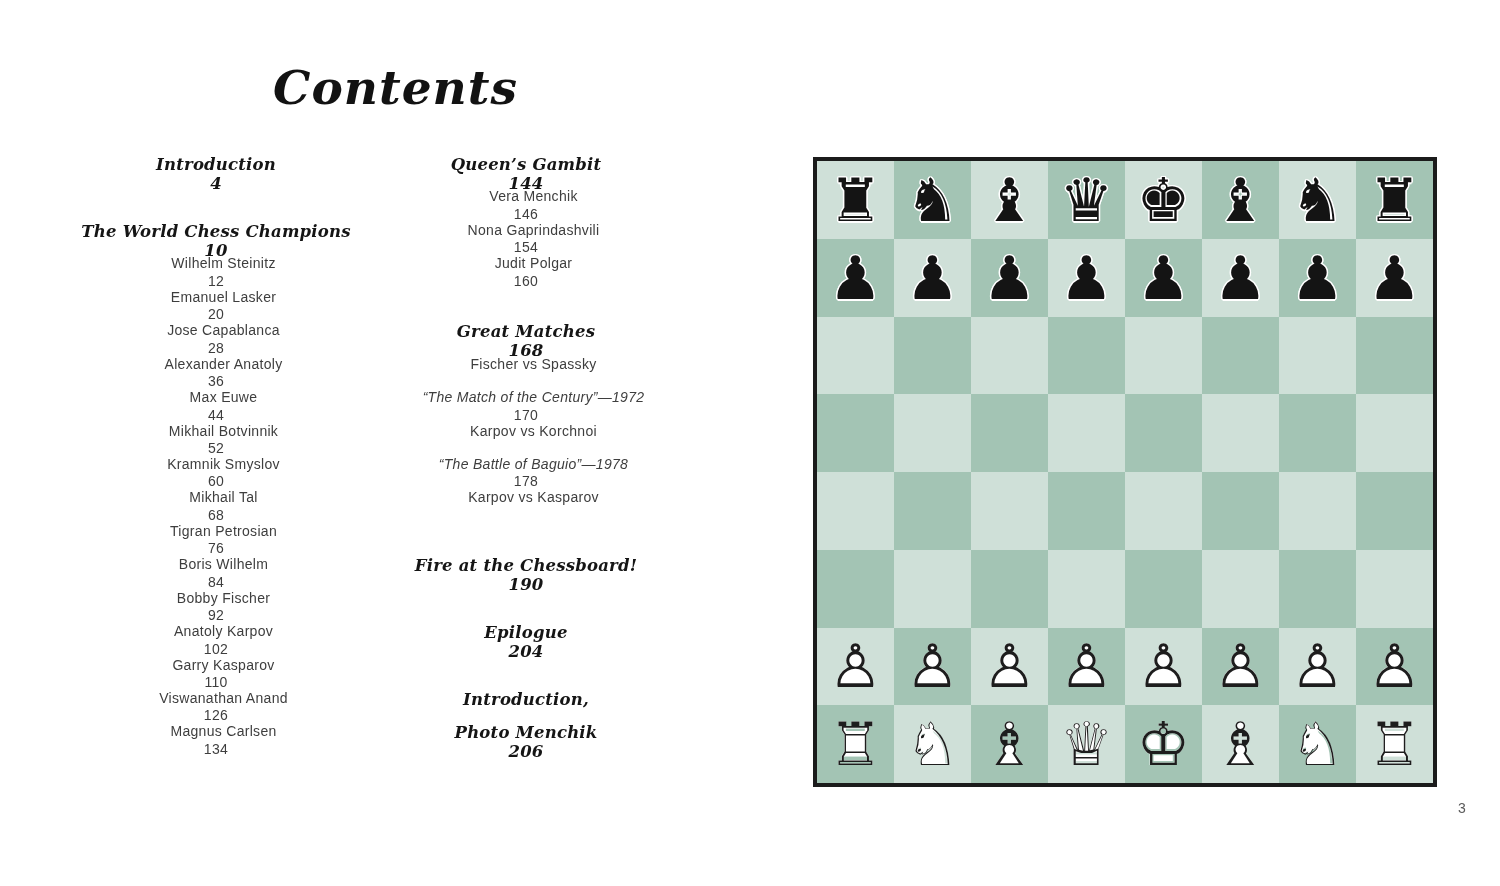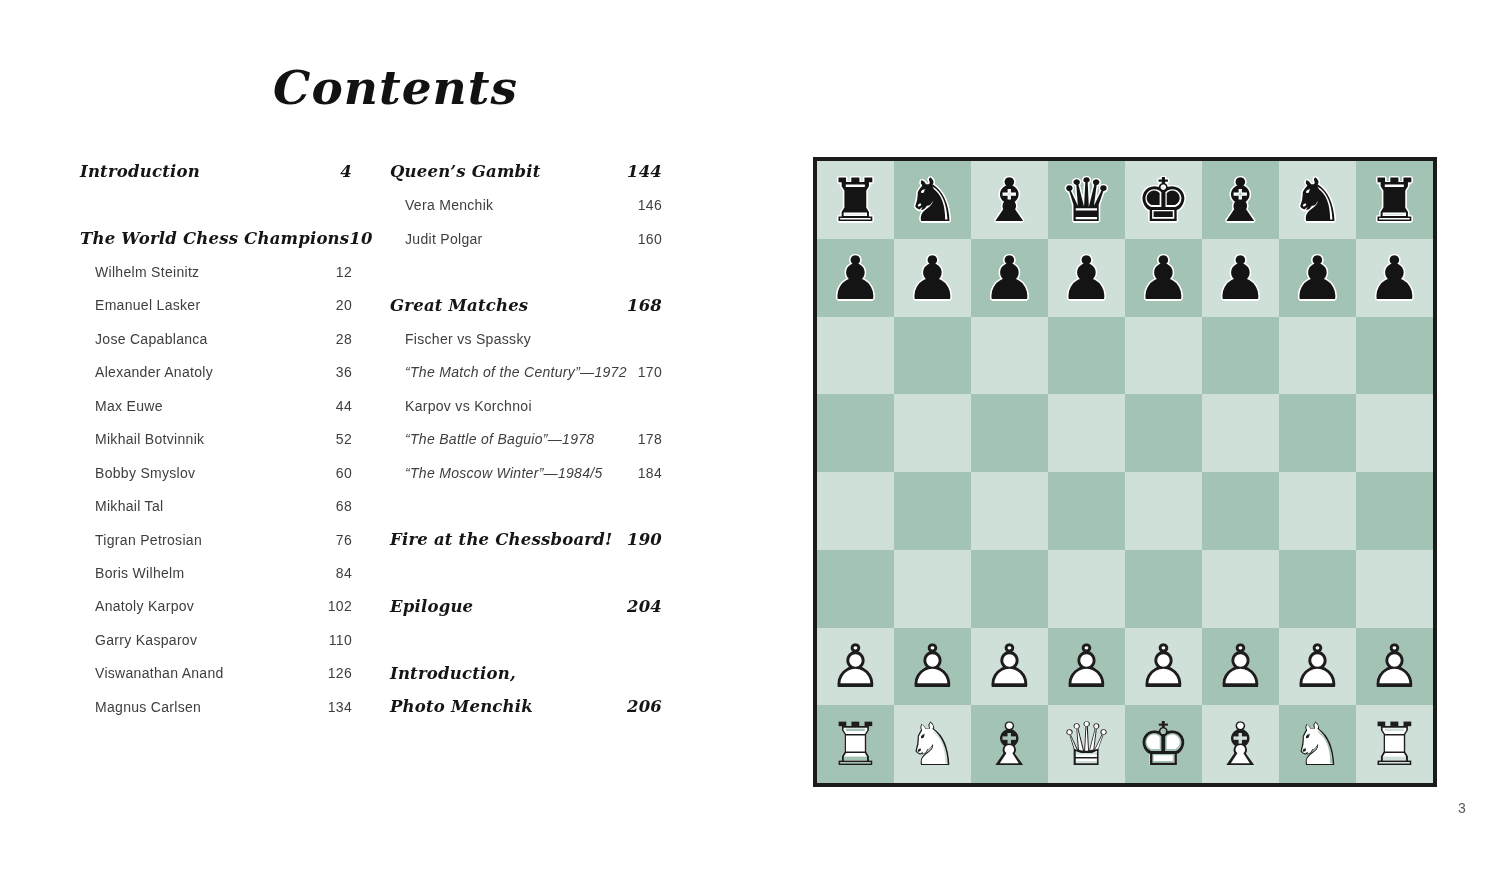--- a/index.html
+++ b/index.html
@@ -11,21 +11,21 @@
   .title { position:absolute; left:273px; top:62px;
            font-family:"DejaVu Serif", serif; font-weight:bold; font-style:italic;
            font-size:47px; letter-spacing:1px; color:#121212; line-height:1.1; }
 
   
   .toc-col { position:absolute; top:155px; }
   .toc-col.left  { left:80px;  width:272px; }
   .toc-col.right { left:390px; width:272px; }
 
   .toc-row { height:33.45px; display:flex; justify-content:space-between;
-             align-items:center; white-space:nowrap; }
+             align-items:center; white-space:nowrap;flex-direction:column; }
 
   .toc-row.heading { font-family:"DejaVu Serif", serif; font-weight:bold;
                      font-style:italic; font-size:16.5px; color:#151515;
                      letter-spacing:0.2px; }
   .toc-row.item, .toc-row.quote {
                      font-size:14px; color:#3e3e3e; letter-spacing:0.3px; }
   .toc-row.item .label, .toc-row.quote .label { padding-left:15px; }
   .toc-row.quote .label { font-style:italic; }
   .toc-row.spacer { }
 
@@ -84,36 +84,40 @@
       </div>
       <div class="toc-row item">
         <span class="label">Max Euwe</span>
         <span class="pagenum">44</span>
       </div>
       <div class="toc-row item">
         <span class="label">Mikhail Botvinnik</span>
         <span class="pagenum">52</span>
       </div>
       <div class="toc-row item">
-        <span class="label">Bobby Smyslov</span>
+        <span class="label">Kramnik Smyslov</span>
         <span class="pagenum">60</span>
       </div>
       <div class="toc-row item">
         <span class="label">Mikhail Tal</span>
         <span class="pagenum">68</span>
       </div>
       <div class="toc-row item">
         <span class="label">Tigran Petrosian</span>
         <span class="pagenum">76</span>
       </div>
       <div class="toc-row item">
         <span class="label">Boris Wilhelm</span>
         <span class="pagenum">84</span>
       </div>
       <div class="toc-row item">
+        <span class="label">Bobby Fischer</span>
+        <span class="pagenum">92</span>
+      </div>
+      <div class="toc-row item">
         <span class="label">Anatoly Karpov</span>
         <span class="pagenum">102</span>
       </div>
       <div class="toc-row item">
         <span class="label">Garry Kasparov</span>
         <span class="pagenum">110</span>
       </div>
       <div class="toc-row item">
         <span class="label">Viswanathan Anand</span>
         <span class="pagenum">126</span>
@@ -124,20 +128,24 @@
       </div>
     </div>
   <div class="toc-col right">
       <div class="toc-row heading">
         <span class="label">Queen’s Gambit</span>
         <span class="pagenum">144</span>
       </div>
       <div class="toc-row item">
         <span class="label">Vera Menchik</span>
         <span class="pagenum">146</span>
+      </div>
+      <div class="toc-row item">
+        <span class="label">Nona Gaprindashvili</span>
+        <span class="pagenum">154</span>
       </div>
       <div class="toc-row item">
         <span class="label">Judit Polgar</span>
         <span class="pagenum">160</span>
       </div>
       <div class="toc-row spacer"></div>
       <div class="toc-row heading">
         <span class="label">Great Matches</span>
         <span class="pagenum">168</span>
       </div>
@@ -150,23 +158,23 @@
         <span class="pagenum">170</span>
       </div>
       <div class="toc-row item">
         <span class="label">Karpov vs Korchnoi</span>
         <span class="pagenum"></span>
       </div>
       <div class="toc-row quote">
         <span class="label">“The Battle of Baguio”—1978</span>
         <span class="pagenum">178</span>
       </div>
-      <div class="toc-row quote">
-        <span class="label">“The Moscow Winter”—1984/5</span>
-        <span class="pagenum">184</span>
+      <div class="toc-row item">
+        <span class="label">Karpov vs Kasparov</span>
+        <span class="pagenum"></span>
       </div>
       <div class="toc-row spacer"></div>
       <div class="toc-row heading">
         <span class="label">Fire at the Chessboard!</span>
         <span class="pagenum">190</span>
       </div>
       <div class="toc-row spacer"></div>
       <div class="toc-row heading">
         <span class="label">Epilogue</span>
         <span class="pagenum">204</span>

